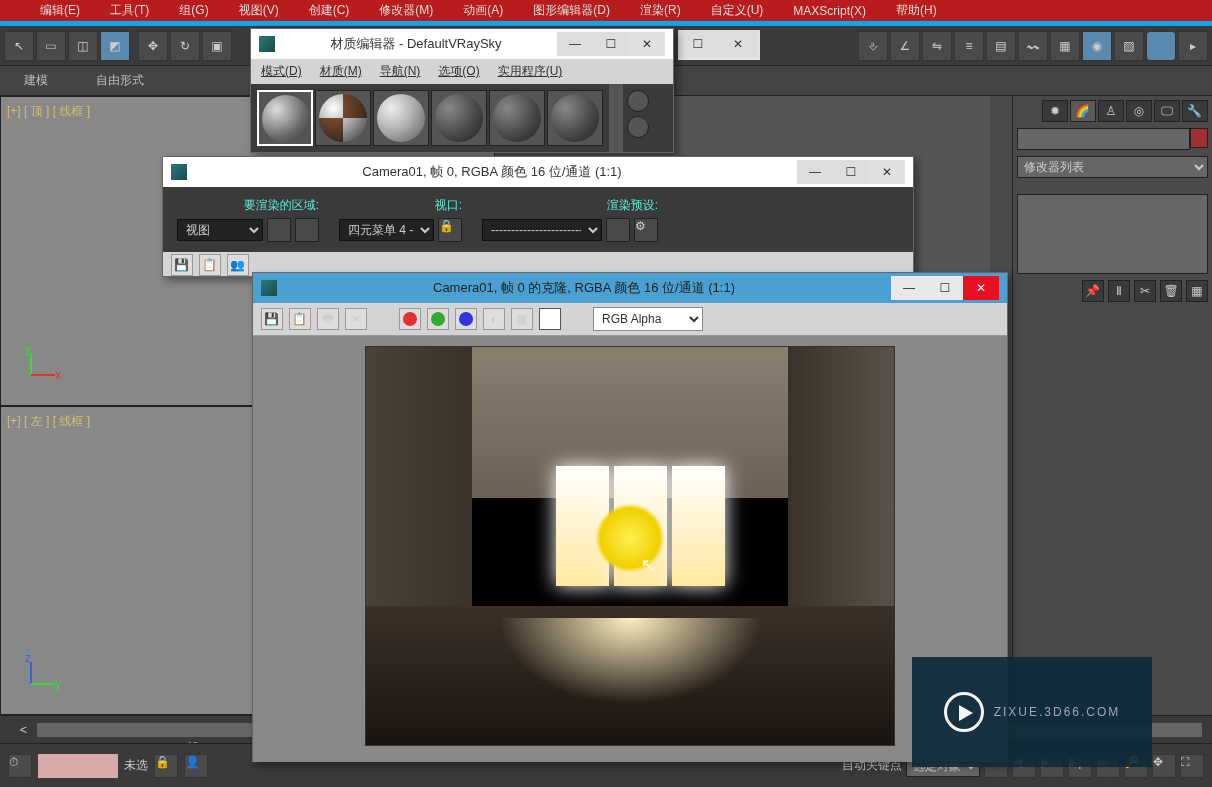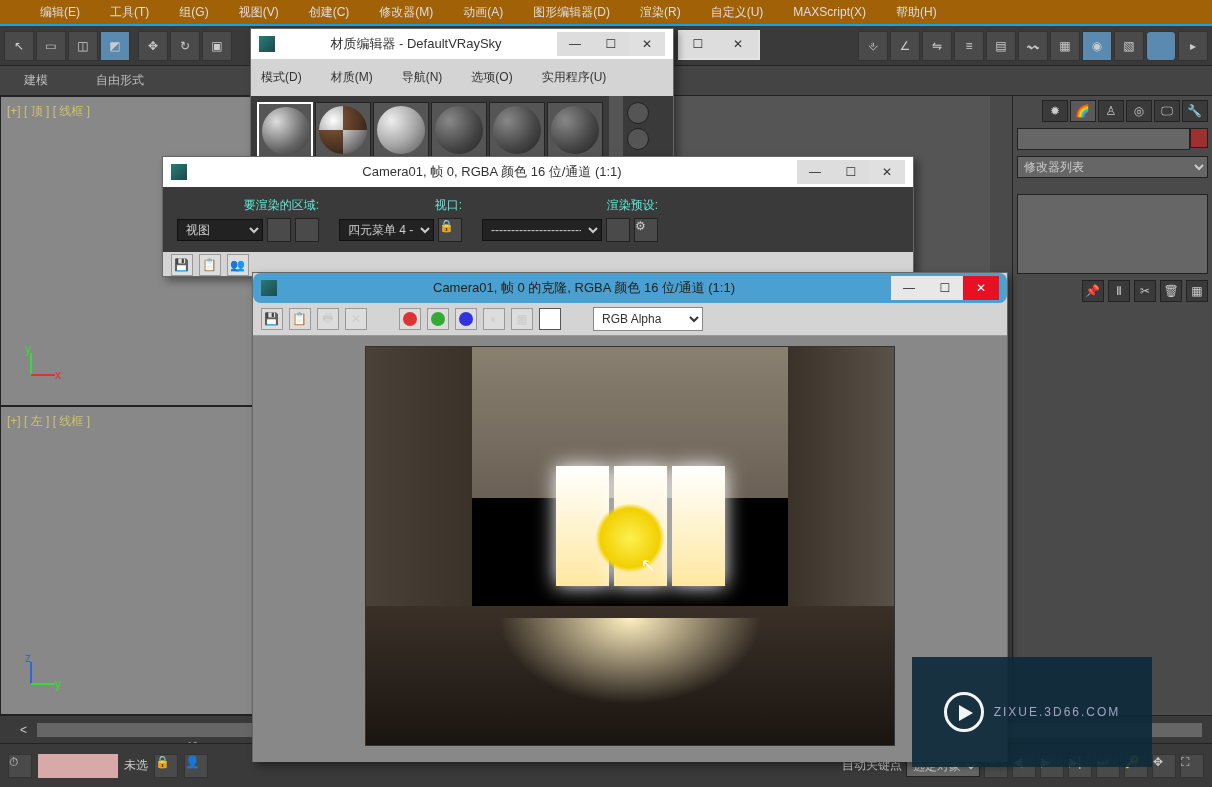--- a/index.html
+++ b/index.html
@@ -1,19 +1,19 @@
 <!DOCTYPE html>
 <html><head>
 <meta charset="utf-8">
 <style>
   * { box-sizing: border-box; margin: 0; padding: 0; font-family: "Microsoft YaHei", Arial, sans-serif; font-size: 12px; }
   body { background: #4a4a4a; width: 1212px; height: 787px; overflow: hidden; position: relative; color: #ccc; }
   
   
-  .main-menu { position: absolute; top: 0; left: 0; right: 0; height: 26px; background: #a16207; display: flex; align-items: center; padding-left: 40px; gap: 30px; border-bottom: 2px solid #0ea5e9; }
+  .main-menu { position: absolute; top: 0; left: 0; right: 0; height: 26px; background: #b91c1c; display: flex; align-items: center; padding-left: 40px; gap: 30px; border-bottom: 5px solid #0ea5e9; }
   .main-menu span { color: #ddd; cursor: default; }
   .app-icon-corner { position: absolute; top: 0; left: 0; width: 36px; height: 26px; background: linear-gradient(135deg, #2a7a7a, #1a4a4a); }
   
   
   .main-toolbar { position: absolute; top: 26px; left: 0; right: 0; height: 40px; background: #3a3a3a; display: flex; align-items: center; padding: 4px; gap: 2px; border-bottom: 1px solid #222; }
   .tool-btn { width: 30px; height: 30px; background: #4a4a4a; border: 1px solid #333; display: flex; align-items: center; justify-content: center; color: #ccc; }
   .tool-btn.active { background: #5a8ab0; }
   .tool-sep { width: 4px; }
   
   
@@ -61,21 +61,21 @@
   .float-title { background: #fff; height: 30px; display: flex; align-items: center; padding: 0 8px; gap: 6px; }
   .float-title-text { flex: 1; text-align: center; color: #333; font-size: 13px; }
   .win-btns { display: flex; gap: 0; }
   .win-btn { width: 36px; height: 24px; background: #ddd; color: #333; display: flex; align-items: center; justify-content: center; border:none;}
   .win-btn.close { background: #e0e0e0; }
   .win-btn.close-red { background: #e81123; color: #fff; }
   .win-icon { width:16px;height:16px;background:linear-gradient(135deg,#2a7a7a,#1a4a4a); }
 
   
   .mat-editor { top: 28px; left: 250px; width: 424px; }
-  .mat-menu { display:flex; gap:29px; padding:10px 10px; background:#d4d4d4; color:#333;}
+  .mat-menu { display:flex; gap:18px; padding:4px 10px; background:#d4d4d4; color:#333;text-decoration:underline;}
   .mat-slots { display:flex; gap:2px; padding:6px; background:#3a3a3a; }
   .mat-slot { width:56px;height:56px;background:#555;border:1px solid #222;border-radius:0;position:relative;overflow:hidden;}
   .mat-slot.sel { border:2px solid #fff; }
   .mat-ball { width:48px;height:48px;border-radius:50%;margin:3px;background:radial-gradient(circle at 30% 30%, #ddd, #666 60%, #333);}
   .mat-ball.checker { background: radial-gradient(circle at 30% 30%, #fff, #888 60%, #333), repeating-conic-gradient(#8a5a3a 0 25%, #fff 0 50%); background-blend-mode:multiply;}
   .mat-side { display:flex; flex-direction:column; gap:4px; padding:6px 4px; background:#3a3a3a;}
   .mat-side-btn { width:22px;height:22px;background:#555;border:1px solid #222;border-radius:50%;}
 
   
   .render-win { top: 156px; left: 162px; width: 752px; }
@@ -341,21 +341,21 @@
     </div>
   </div>
   <div style="background:#d4d4d4;height:24px;padding:2px 8px;display:flex;gap:6px;">
     <div class="fb-tbtn">💾</div>
     <div class="fb-tbtn">📋</div>
     <div class="fb-tbtn">👥</div>
   </div>
 </div>
 
 <div class="float-win fb-win">
-  <div class="float-title fb-title" style="background:#4aa0d0;color:#fff;border-radius:8px;">
+  <div class="float-title fb-title" style="background:#4aa0d0;color:#fff;">
     <div class="win-icon"></div>
     <div class="float-title-text" style="color:#222">Camera01, 帧 0 的克隆, RGBA 颜色 16 位/通道 (1:1)</div>
     <div class="win-btns">
       <button class="win-btn" style="background:#e8e8e8">—</button>
       <button class="win-btn" style="background:#e8e8e8">☐</button>
       <button class="win-btn close-red">✕</button>
     </div>
   </div>
   <div class="fb-toolbar">
     <div class="fb-tbtn">💾</div>

